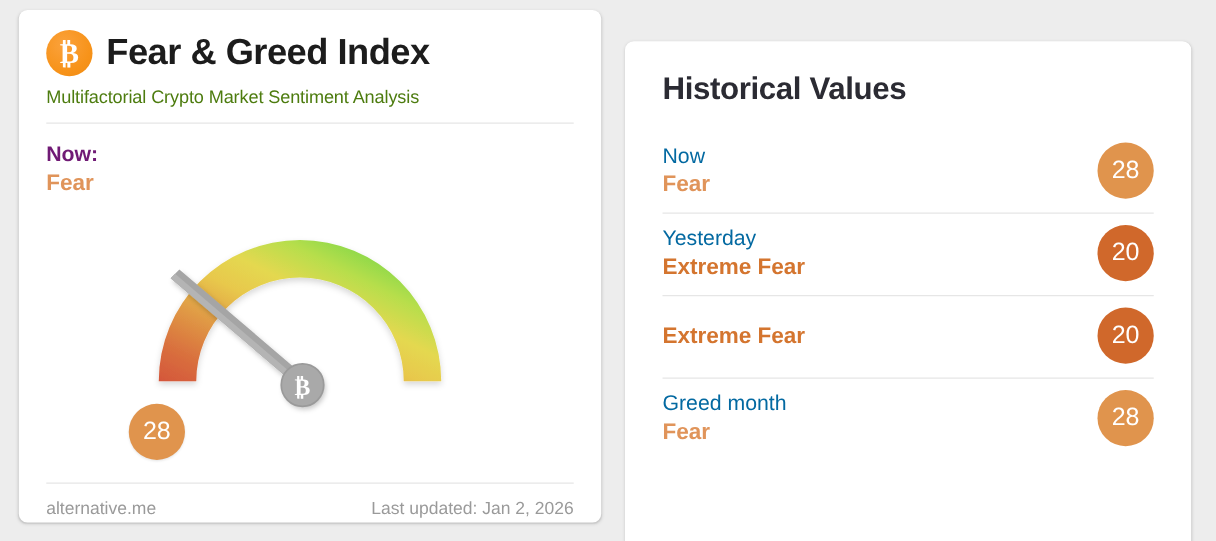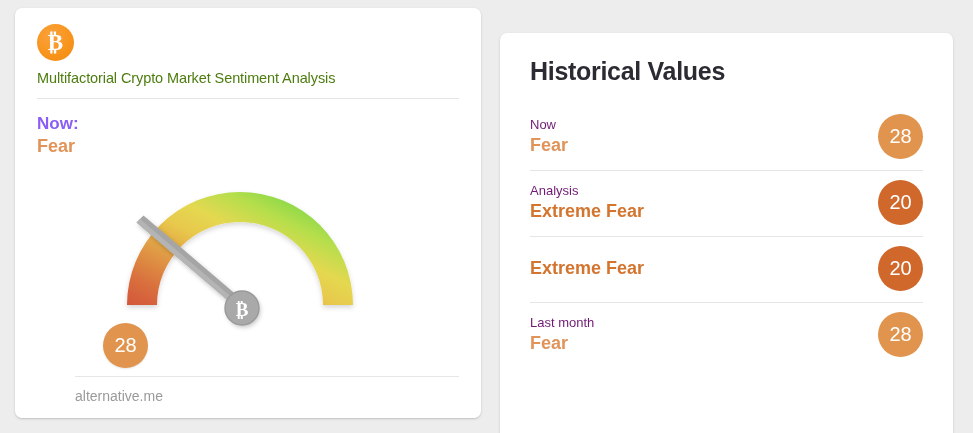--- a/index.html
+++ b/index.html
@@ -81,21 +81,21 @@
     margin-top: 12px;
   }
 
   
   .now-block {
     padding: 14px 22px 0 22px;
   }
   .now-label {
     font-size: 17px;
     font-weight: bold;
-    color: #8b5cf6;
+    color: #701a75;
     line-height: 1.25;
   }
   .now-value {
     font-size: 18px;
     font-weight: bold;
     color: #e0945a;
     line-height: 1.25;
     margin-top: 1px;
   }
 
@@ -125,22 +125,21 @@
     align-items: center;
     justify-content: center;
     box-shadow: 0 1px 2px rgba(0,0,0,0.10);
   }
 
   
   .gauge-footer {
     position: absolute;
     left: 22px;
     right: 22px;
-    bottom: 14px;
-    margin-left: 38px;
+    bottom: 4px;
   }
   .footer-divider {
     height: 1px;
     background: #e6e6e6;
   }
   .footer-row {
     display: flex;
     justify-content: space-between;
     align-items: center;
     margin-top: 11px;
@@ -174,22 +173,22 @@
   }
   .hist-row:last-child {
     border-bottom: none;
   }
   .hist-texts {
     display: flex;
     flex-direction: column;
     gap: 2px;
   }
   .hist-period {
-    font-size: 13px;
-    color: #701a75;
+    font-size: 17px;
+    color: #0369a1;
     line-height: 1.2;
   }
   .hist-class {
     font-size: 18px;
     font-weight: bold;
     line-height: 1.2;
   }
   .hist-badge {
     width: 45px;
     height: 45px;
@@ -209,20 +208,21 @@
 
   <div class="card" id="gauge-card">
 
     <div class="gauge-header">
       <div class="title-row">
         <div class="btc-logo">
           <svg width="37" height="37" viewBox="0 0 37 37">
             <text x="18.5" y="26" font-family="Liberation Serif, serif" font-size="23" font-weight="bold" fill="#ffffff" text-anchor="middle">₿</text>
           </svg>
         </div>
+        <div class="main-title">Fear &amp; Greed Index</div>
       </div>
       <div class="subtitle">Multifactorial Crypto Market Sentiment Analysis</div>
       <div class="divider"></div>
     </div>
 
     <div class="now-block">
       <div class="now-label">Now:</div>
       <div class="now-value">Fear</div>
     </div>
 
@@ -265,20 +265,21 @@
 
       <div class="gauge-badge">
         <span>28</span>
       </div>
     </div>
 
     <div class="gauge-footer">
       <div class="footer-divider"></div>
       <div class="footer-row">
         <span>alternative.me</span>
+        <span>Last updated: Jan 2, 2026</span>
       </div>
     </div>
 
   </div>
 
   <div class="card" id="historical-card">
     <div class="hist-inner">
       <div class="hist-title">Historical Values</div>
 
       <div class="hist-list">
@@ -288,40 +289,40 @@
             <span class="hist-period">Now</span>
             <span class="hist-class" style="color:#e0945a">Fear</span>
           </div>
           <div class="hist-badge" style="background:#e0944d">
             <span>28</span>
           </div>
         </div>
 
         <div class="hist-row">
           <div class="hist-texts">
-            <span class="hist-period">Analysis</span>
+            <span class="hist-period">Yesterday</span>
             <span class="hist-class" style="color:#d4752f">Extreme Fear</span>
           </div>
           <div class="hist-badge" style="background:#d0682b">
             <span>20</span>
           </div>
         </div>
 
         <div class="hist-row">
           <div class="hist-texts">
             <span class="hist-class" style="color:#d4752f">Extreme Fear</span>
           </div>
           <div class="hist-badge" style="background:#d0682b">
             <span>20</span>
           </div>
         </div>
 
         <div class="hist-row">
           <div class="hist-texts">
-            <span class="hist-period">Last month</span>
+            <span class="hist-period">Greed month</span>
             <span class="hist-class" style="color:#e0945a">Fear</span>
           </div>
           <div class="hist-badge" style="background:#e0944d">
             <span>28</span>
           </div>
         </div>
 
       </div>
     </div>
   </div>

